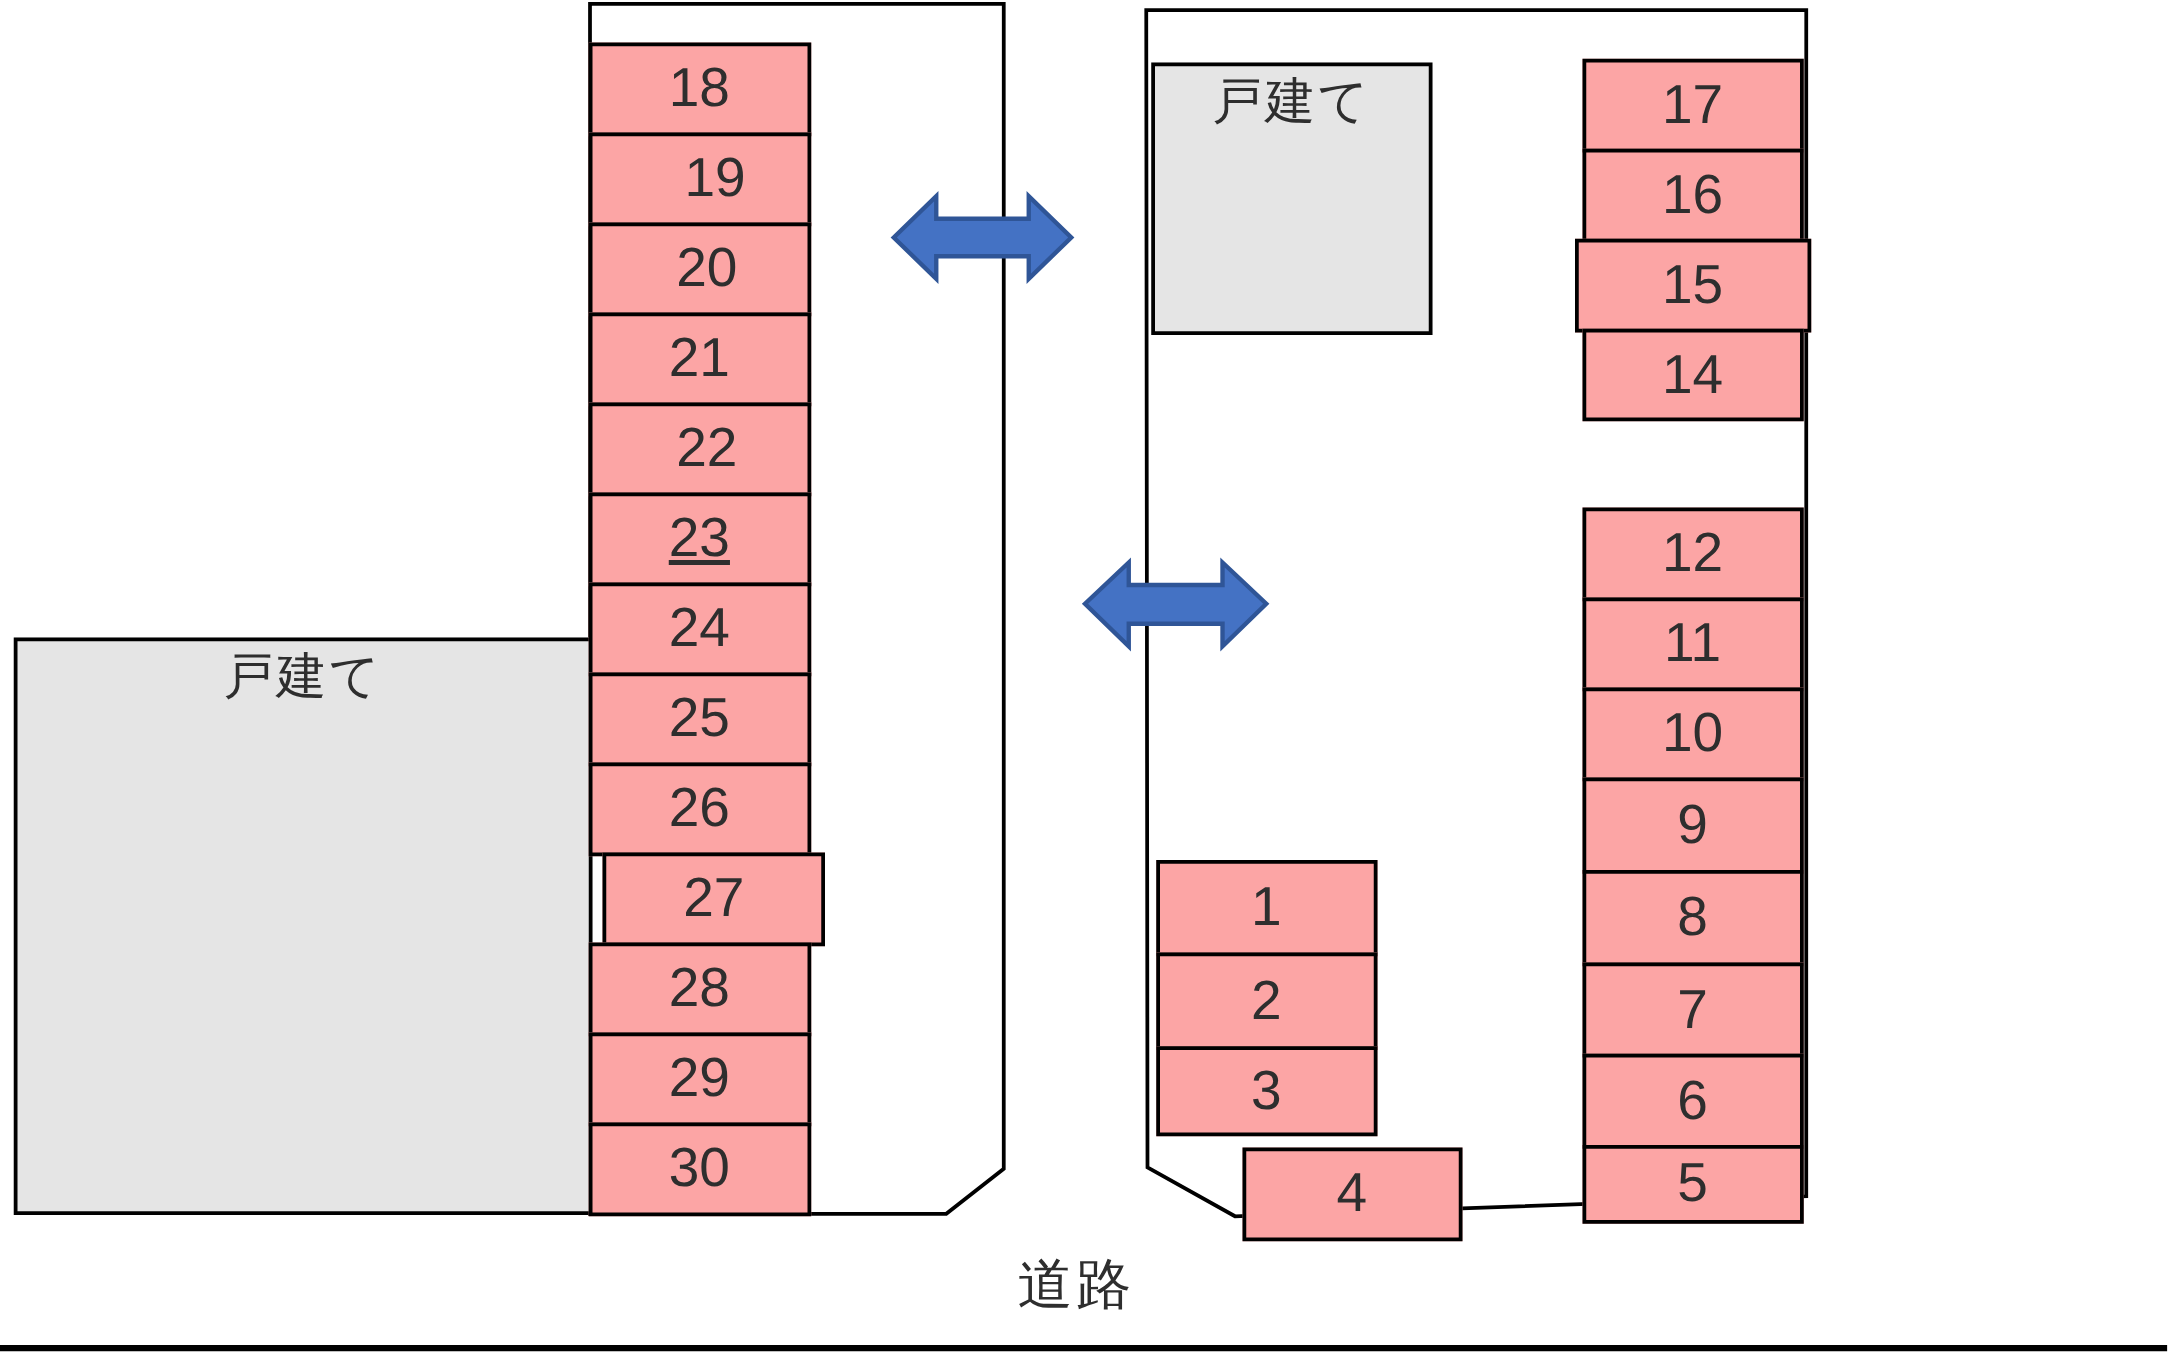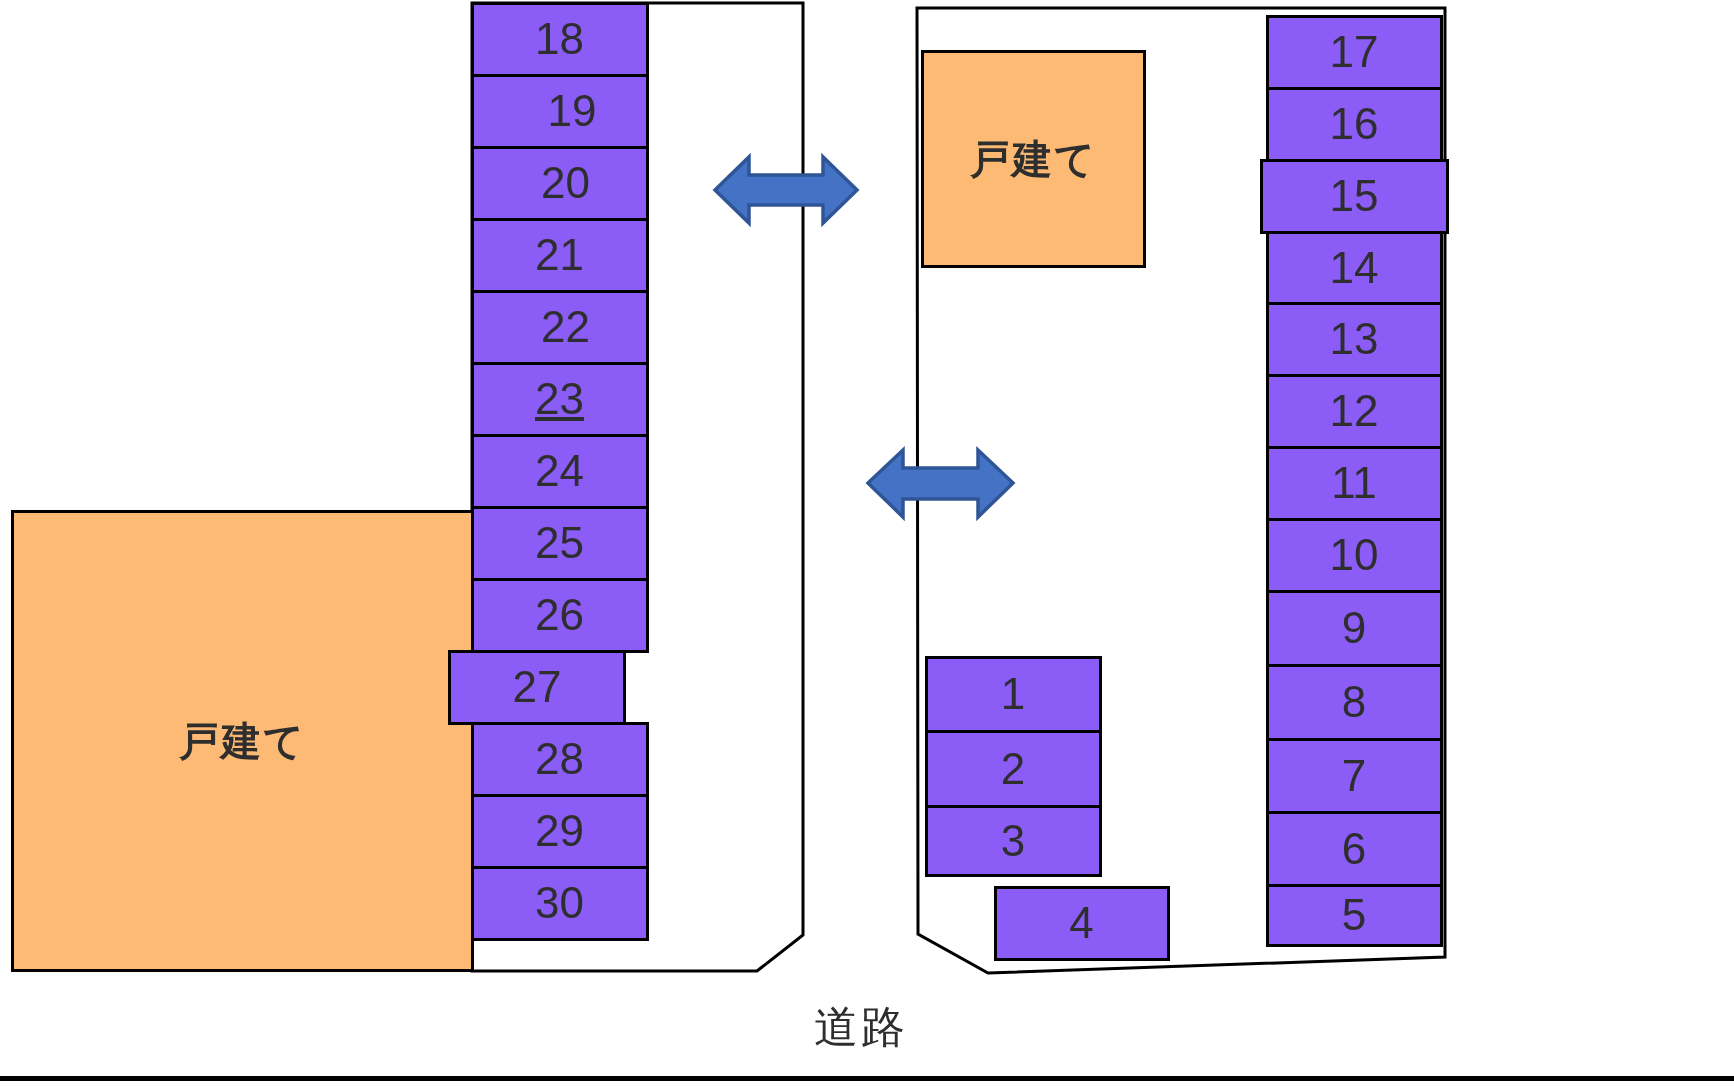--- a/index.html
+++ b/index.html
@@ -14,40 +14,40 @@
     width:1734px;height:1086px;
     background:#ffffff;
     overflow:hidden;
     font-family:"Liberation Sans","DejaVu Sans",sans-serif;
     color:var(--text);
   }
   #outline-layer{position:absolute;left:0;top:0;width:1734px;height:1086px;}
   .house{
     position:absolute;
     border:3px solid var(--line);
-    background:#fdba74;
-    display:flex;align-items:center;justify-content:center;
+    background:#e5e5e5;
+    display:flex;justify-content:center;
     box-sizing:border-box;
     z-index:3;
-    font-weight:bold;
   }
   .house-label{
     font-size:40px;
     letter-spacing:2px;
     color:var(--text);
   }
   #house-left{left:11px;top:510px;width:463px;height:462px;}
   #house-right{left:921px;top:50px;width:225px;height:218px;}
   .cell{
     position:absolute;
     box-sizing:border-box;
     border:3px solid var(--line);
-    background:#8b5cf6;
+    background:#fca5a5;
     display:flex;align-items:center;justify-content:center;
     z-index:4;
+    margin-top:32px;
   }
   .cell span{
     font-size:44px;
     color:var(--text);
     line-height:1;
   }
   #road-label{
     position:absolute;
     left:741px;top:998px;width:240px;
     text-align:center;
@@ -120,21 +120,21 @@
     </div>
     <div class="cell" style="left: 470.5px; top: 433.5px; width: 178px; height: 75px;">
       <span>24</span>
     </div>
     <div class="cell" style="left: 470.5px; top: 505.5px; width: 178px; height: 75px;">
       <span>25</span>
     </div>
     <div class="cell" style="left: 470.5px; top: 577.5px; width: 178px; height: 75px;">
       <span>26</span>
     </div>
-    <div class="cell" style="left: 448px; top: 649.5px; width: 178px; height: 75px;">
+    <div class="cell" style="left: 482px; top: 649.5px; width: 178px; height: 75px;">
       <span>27</span>
     </div>
     <div class="cell" style="left: 470.5px; top: 721.5px; width: 178px; height: 75px;">
       <span>28</span>
     </div>
     <div class="cell" style="left: 470.5px; top: 793.5px; width: 178px; height: 75px;">
       <span>29</span>
     </div>
     <div class="cell" style="left: 470.5px; top: 865.5px; width: 178px; height: 75px;">
       <span>30</span>
@@ -143,23 +143,20 @@
       <span>17</span>
     </div>
     <div class="cell" style="left: 1265.5px; top: 86.5px; width: 177px; height: 75px;">
       <span>16</span>
     </div>
     <div class="cell" style="left: 1259.5px; top: 158.5px; width: 189px; height: 75px;">
       <span>15</span>
     </div>
     <div class="cell" style="left: 1265.5px; top: 230.5px; width: 177px; height: 74px;">
       <span>14</span>
-    </div>
-    <div class="cell" style="left: 1265.5px; top: 301.5px; width: 177px; height: 75px;">
-      <span>13</span>
     </div>
     <div class="cell" style="left: 1265.5px; top: 373.5px; width: 177px; height: 75px;">
       <span>12</span>
     </div>
     <div class="cell" style="left: 1265.5px; top: 445.5px; width: 177px; height: 75px; justify-content: center;">
       <span>11</span>
     </div>
     <div class="cell" style="left: 1265.5px; top: 517.5px; width: 177px; height: 75px;">
       <span>10</span>
     </div>

